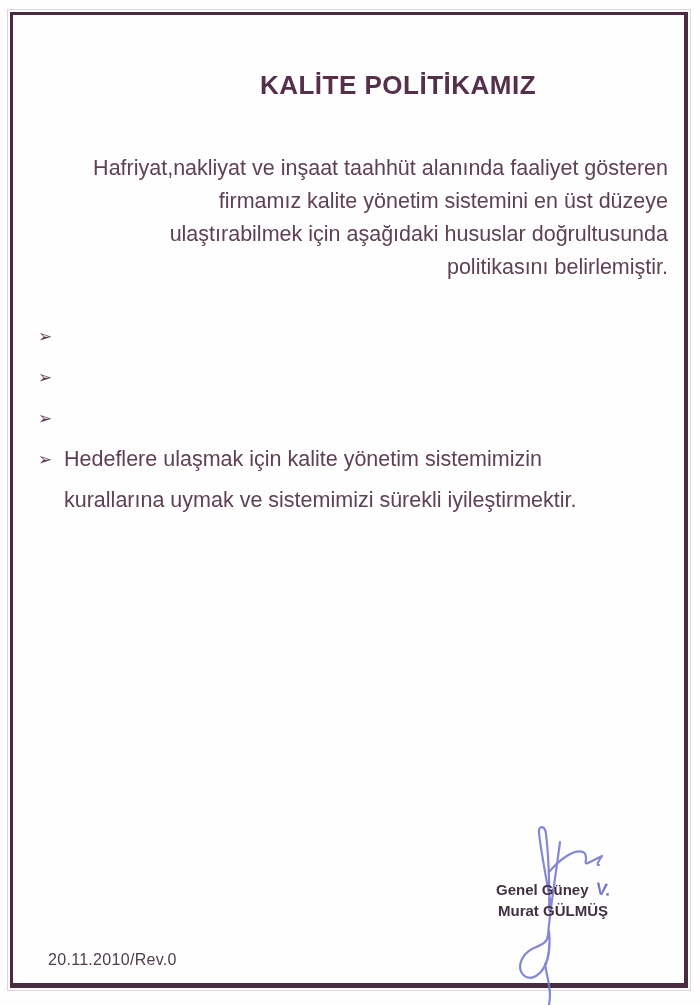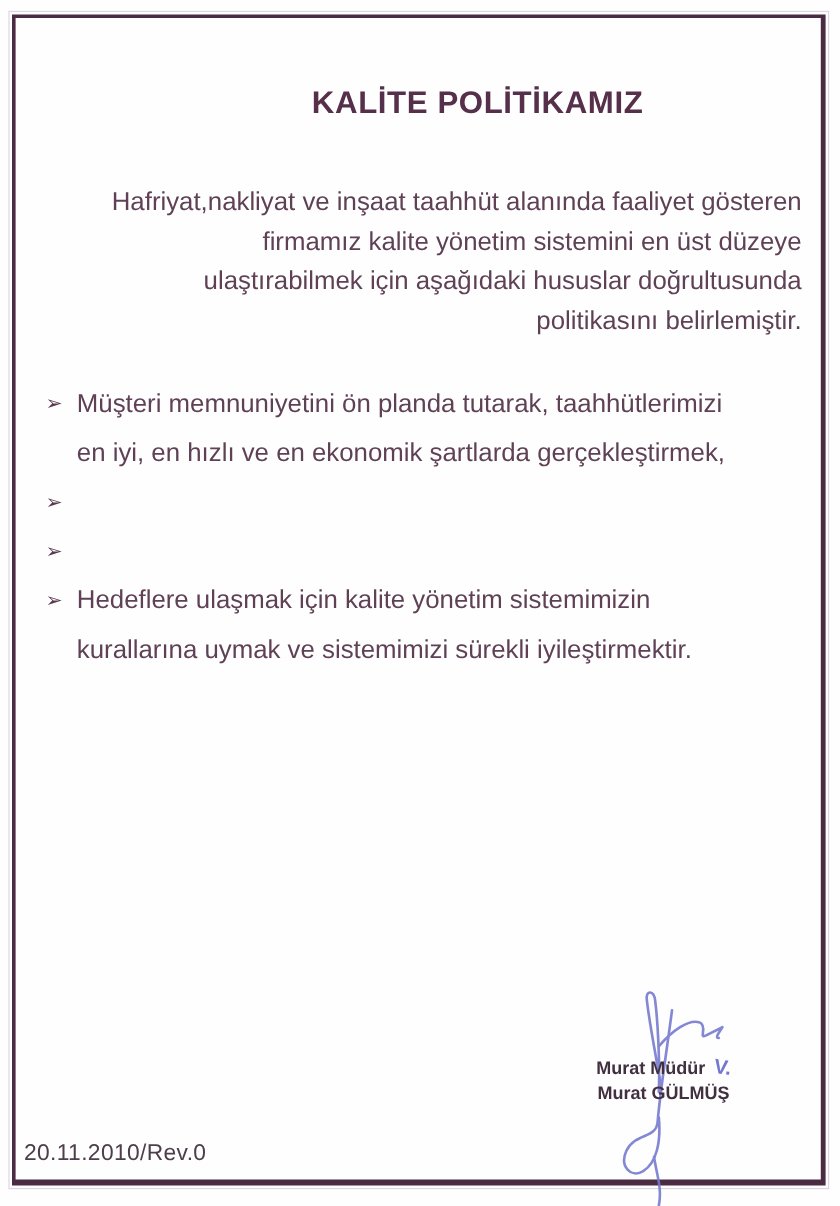--- a/index.html
+++ b/index.html
@@ -103,23 +103,23 @@
   .signature-svg {
     position: absolute;
     left: 470px;
     top: 818px;
     width: 180px;
     height: 187px;
     pointer-events: none;
   }
   .revision-footer {
     position: absolute;
-    left: 20px;
+    left: 48px;
     top: 951px;
-    font-size: 19px;
+    font-size: 16px;
     letter-spacing: 0.3px;
     color: #4e3e4c;
   }
 </style>
 </head>
 <body>
 
 <div class="scan-page">
 
   <div class="frame"></div>
@@ -127,22 +127,20 @@
   <h1 class="doc-title">KALİTE POLİTİKAMIZ</h1>
 
   <p class="intro">Hafriyat,nakliyat ve inşaat taahhüt alanında faaliyet gösteren
 firmamız kalite yönetim sistemini en üst düzeye
 ulaştırabilmek için aşağıdaki hususlar doğrultusunda
 politikasını belirlemiştir.</p>
 
   <ul class="policy-list" id="policy-list">
       <li>
         <span class="bullet">➢</span>
-        <span class="item-text">Müşteri memnuniyetini ön planda tutarak, taahhütlerimizi
-en iyi, en hızlı ve en ekonomik şartlarda gerçekleştirmek,</span>
       </li>
       <li>
         <span class="bullet">➢</span>
       </li>
       <li>
         <span class="bullet">➢</span>
       </li>
       <li>
         <span class="bullet">➢</span>
         <span class="item-text">Hedeflere ulaşmak için kalite yönetim sistemimizin
@@ -152,20 +150,20 @@
 
   <svg class="signature-svg" viewBox="0 0 180 187" fill="none" stroke="#7478cf" stroke-width="2.2" stroke-linecap="round" stroke-linejoin="round" opacity="0.88">
     <path d="M 81 87 C 76 60 70 25 69 15 C 68 7 75 7 76 16 C 78 32 80 66 79 92"></path>
     <path d="M 79 54 C 90 41 104 31 113 34 C 120 37 112 48 118 45 C 124 42 128 40 132 38 C 128 44 126 47 129 47"></path>
     <path d="M 90 24 C 86 55 80 92 78 117 C 77 131 59 126 52 141 C 46 154 56 164 66 158 C 77 151 81 134 79 113"></path>
     <path d="M 75 146 C 77 160 82 172 79 187"></path>
   </svg>
 
   <div class="signature-block">
     <div>
-      <span>Murat Müdür</span><span class="ink">V.</span>
+      <span>Genel Güney</span><span class="ink">V.</span>
     </div>
     <div>Murat GÜLMÜŞ</div>
   </div>
 
   <div class="revision-footer">20.11.2010/Rev.0</div>
 
 </div>
 
 </body></html>

